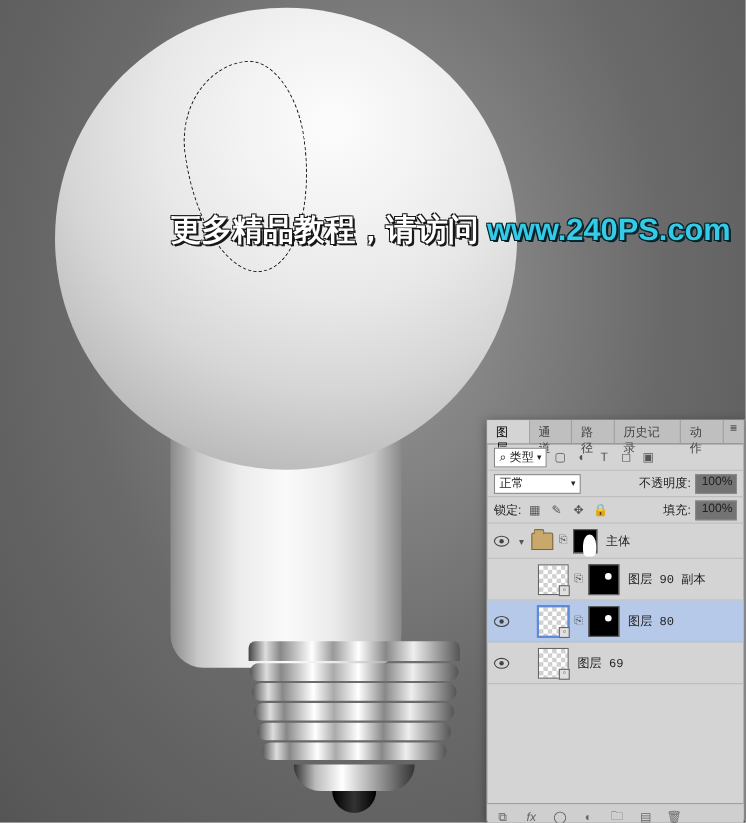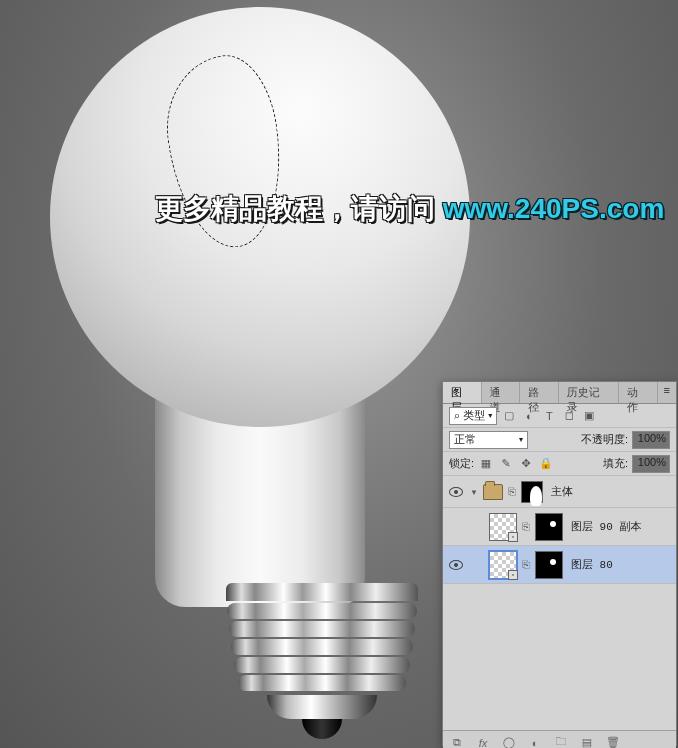--- a/index.html
+++ b/index.html
@@ -412,20 +412,30 @@
           </div>
         <span class="indent1"></span>
         <div class="thumb transparent sel-border">
             <div class="thumb-badge">▫</div>
           </div>
         <span class="link-icon">⎘</span>
         <div class="thumb mask-black"></div>
         <span class="layer-name">图层 80</span>
       </div>
 
+      <div class="layer-row">
+        <div class="vis-col">
+            <span class="eye-icon"></span>
+          </div>
+        <span class="indent1"></span>
+        <div class="thumb transparent">
+            <div class="thumb-badge">▫</div>
+          </div>
+        <span class="layer-name">图层 69</span>
+      </div>
 
     </div>
 
     <div class="panel-footer">
       <span class="small-icon">⧉</span>
       <span class="small-icon" style="font-style:italic">fx</span>
       <span class="small-icon">◯</span>
       <span class="small-icon">◐</span>
       <span class="small-icon">🗀</span>
       <span class="small-icon">▤</span>

